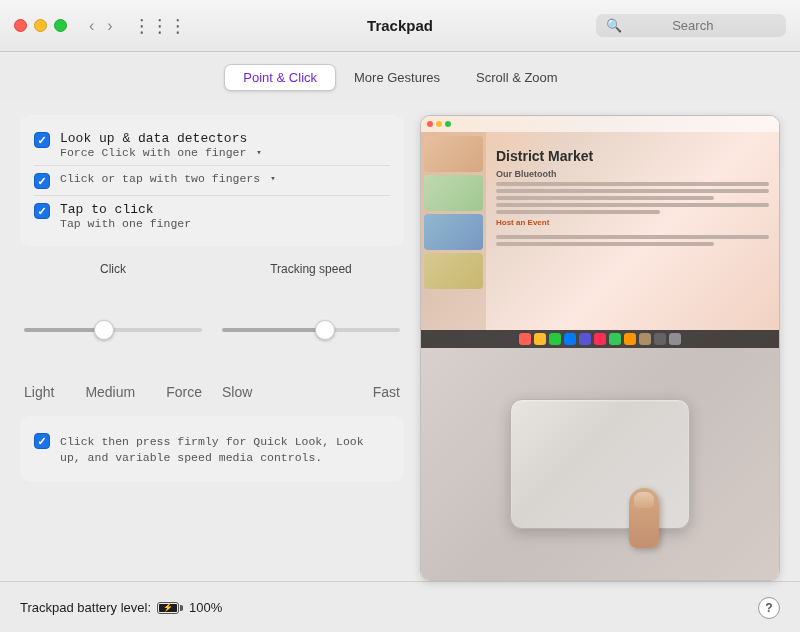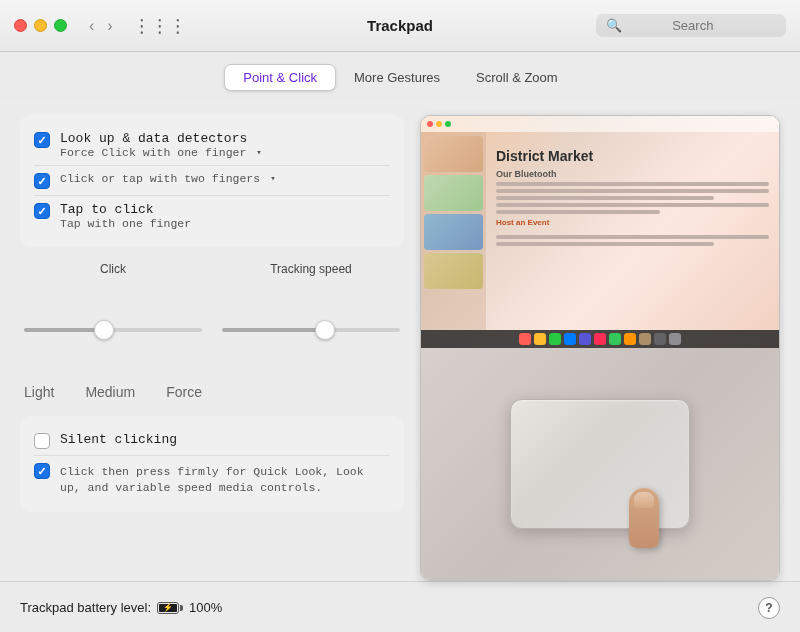--- a/index.html
+++ b/index.html
@@ -608,31 +608,29 @@
         </div>
       </div>
 
       <div class="slider-group">
         <span class="slider-label">Tracking speed</span>
         <div style="width:100%;position:relative;margin-bottom:4px;">
           <div class="slider-track track-speed">
             <div class="slider-thumb track-pos"></div>
           </div>
         </div>
+        <div class="slider-sublabels">
+          <span>Slow</span>
+          <span>Fast</span>
+        </div>
       </div>
     </div>
 
     <div class="haptic-section">
 
-      <div class="haptic-row">
-        <div class="checkbox unchecked"></div>
-        <div class="option-text-group">
-          <span class="haptic-text">Silent clicking</span>
-        </div>
-      </div>
 
       <div class="haptic-row">
         <div class="checkbox">
           <span class="checkbox-check">✓</span>
         </div>
         <div class="option-text-group">
           <span class="haptic-subtitle">Click then press firmly for Quick Look, Look up, and variable speed media controls.</span>
         </div>
       </div>
     </div>

